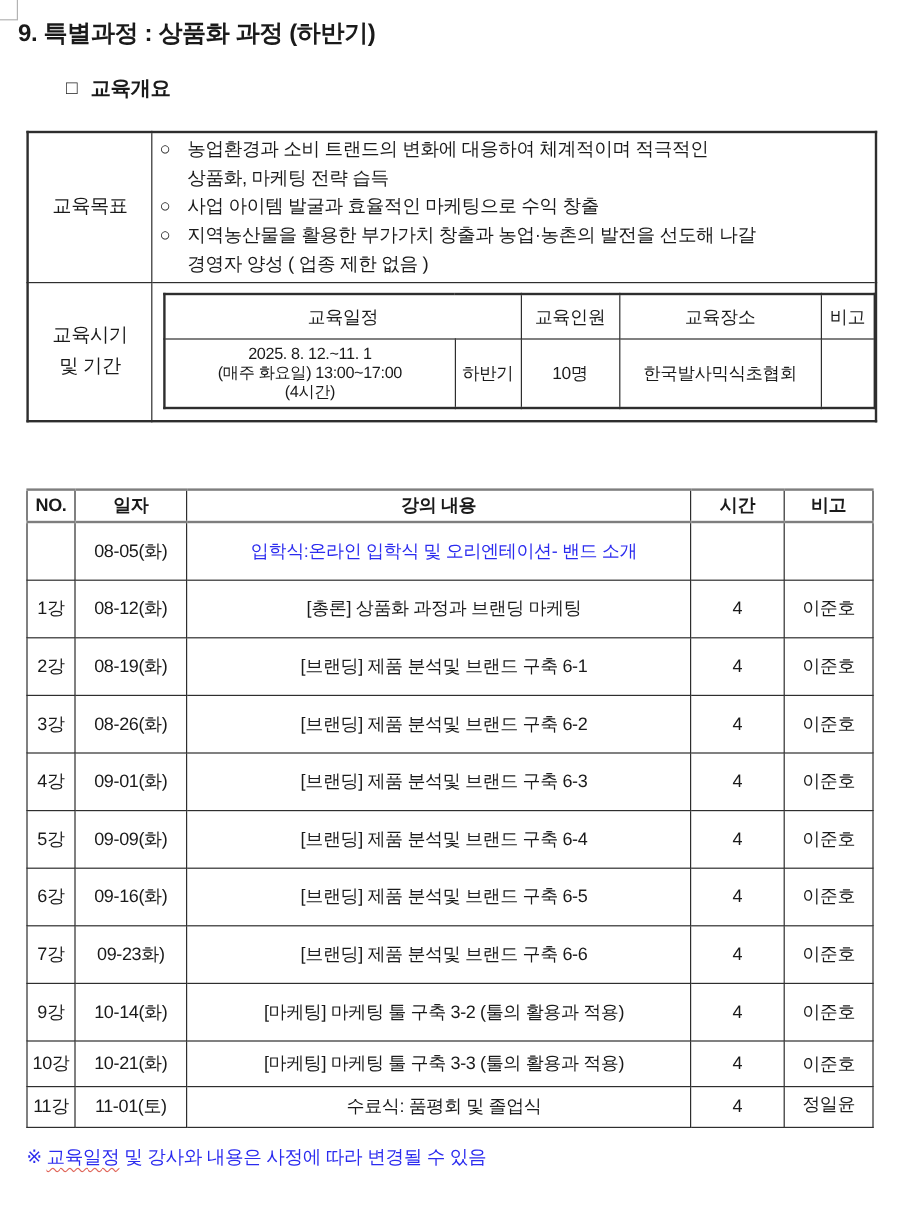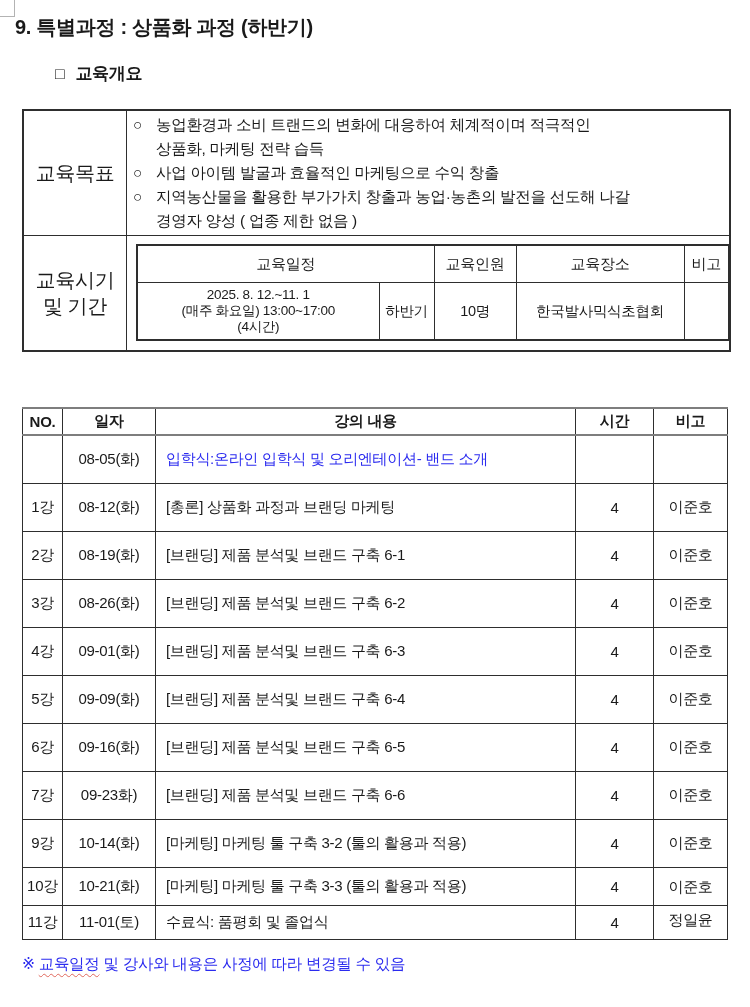--- a/index.html
+++ b/index.html
@@ -11,41 +11,41 @@
   .corner-marker{position:absolute;left:-3px;top:-3px;width:16px;height:18px;
     border:1px solid #b3b3b3;background:#fff;}
   .title{margin:14px 0 0 15px;font-size:20px;font-weight:bold;}
   .subtitle{margin:21px 0 0 55px;font-size:17px;font-weight:bold;display:flex;align-items:center;gap:11px;}
   .subtitle .sq{font-size:16px;}
 
   table{border-collapse:collapse;table-layout:fixed;}
   
   .overview{margin:24px 0 0 22px;width:709px;border:2px solid var(--border,#2e2e2e);}
   .overview th,.overview td{border:1px solid var(--border,#2e2e2e);}
-  .overview .rowlabel{width:100px;font-weight:normal;font-size:20px;text-align:center;line-height:26px;font-family:Liberation Serif, serif;}
+  .overview .rowlabel{width:100px;font-weight:normal;font-size:16px;text-align:center;line-height:26px;}
   .goals{vertical-align:top;padding:2px 6px 2px 6px;font-size:15.5px;}
   .goal{display:flex;line-height:24px;}
   .goal .marker{width:23px;flex:0 0 23px;}
   .goal .gtext{flex:1;}
   .inner-wrap{vertical-align:middle;}
   .inner{margin:7px 0 8px 8px;width:592px;border:2px solid var(--border,#2e2e2e);}
   .inner th,.inner td{border:1px solid var(--border,#2e2e2e);text-align:center;font-weight:normal;}
   .inner .ih th{height:34px;font-size:15px;}
   .inner .id td{height:54px;}
   .datecell{font-size:13.5px;line-height:16px;margin-left:36px;}
   .halfcell,.peoplecell{font-size:14.5px;margin-top:30px;}
   .placecell{font-size:14.5px;}
 
   
   .sched{margin:55px 0 0 22px;width:705px;border:1.5px solid var(--border,#2e2e2e);}
   .sched th,.sched td{border:1px solid var(--border,#2e2e2e);font-size:15px;text-align:center;vertical-align:middle;}
   .sched thead th{height:23px;font-weight:bold;
     border-top:2.5px solid var(--header_gray,#7e7e7e);
     border-bottom:2.5px solid var(--header_gray,#7e7e7e);}
-  .sched td.content{text-align:left;padding-left:10px;}
+  .sched td.content{text-align:center;padding-left:10px;}
   .sched tr.h48{height:48px;padding-left:32px;}
   .sched tr.h38{height:38px;}
   .sched tr.h34{height:34px;}
   .blue{color:var(--blue,#2b2bef);}
   .note-top{vertical-align:top;padding-top:3px;}
   .note-bottom{vertical-align:bottom;padding-bottom:5px;}
 
   .footnote{margin:14px 0 0 22px;font-size:15.5px;font-weight:500;color:var(--blue,#2b2bef);}
   .wavy{text-decoration:underline wavy var(--wavy_red,#e0685c) 1px;text-underline-offset:4px;}
 </style>

